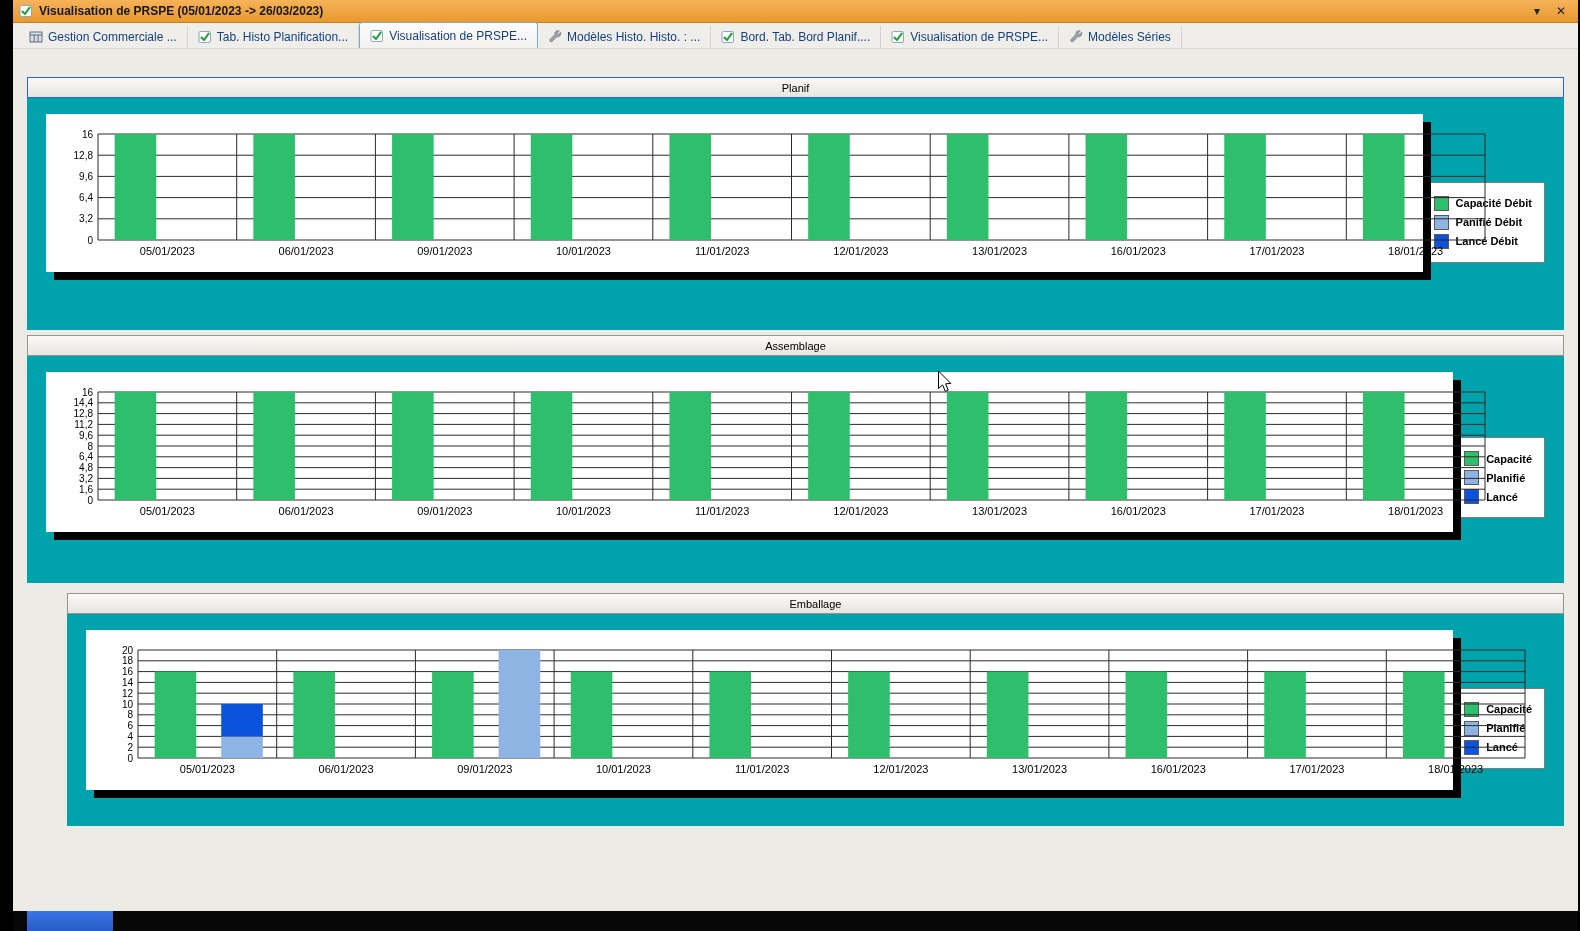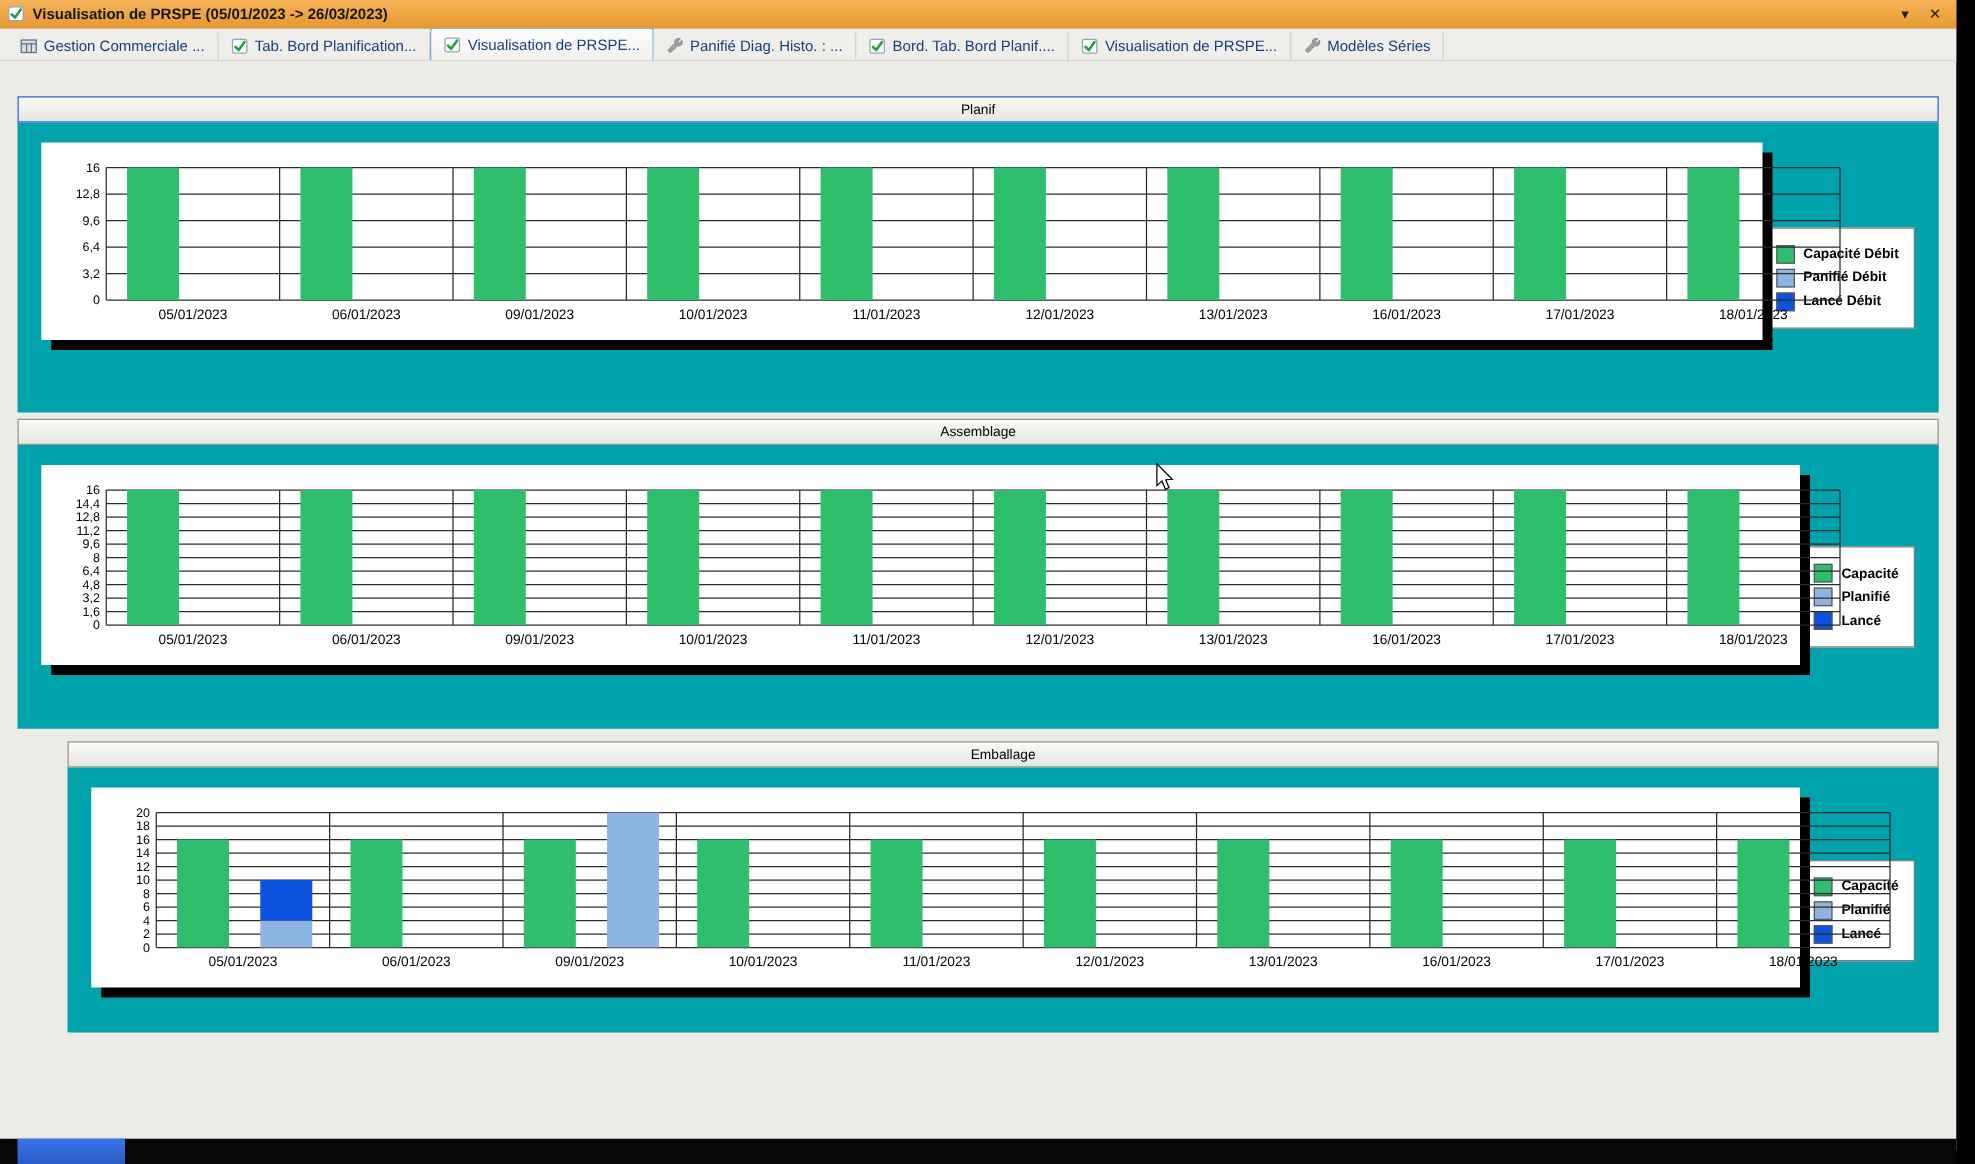--- a/index.html
+++ b/index.html
@@ -1,16 +1,16 @@
 <!DOCTYPE html>
 <html><head>
 <meta charset="utf-8">
 <style>
   html,body{margin:0;padding:0;width:1580px;height:931px;background:#000;font-family:"Liberation Sans",sans-serif;overflow:hidden;}
-  .window{position:absolute;left:0;top:0;width:1565px;height:920px;background:#EDEBE6;}
+  .window{position:absolute;left:13px;top:0;width:1565px;height:920px;background:#EDEBE6;}
   .titlebar{height:22px;background:linear-gradient(#F6B359,#E8992F);display:flex;align-items:center;padding:0 8px 0 6px;gap:6px;border-bottom:1px solid #C97F1F;}
   .title-text{flex:1;font-size:12px;font-weight:700;color:#161616;white-space:nowrap;}
   .win-btn{width:18px;text-align:center;font-size:12px;color:#222;line-height:20px;cursor:default;}
   .tabbar{height:25px;background:#F0EEEA;display:flex;align-items:flex-end;padding-left:6px;border-bottom:1px solid #DBD8D2;}
   .tab{display:flex;align-items:center;gap:5px;height:22px;padding:0 10px;font-size:12px;color:#15407E;white-space:nowrap;border-right:1px solid #D6D3CC;}
   .tab.active{height:25px;background:linear-gradient(#FDFDFC,#F2F1EE);border:1px solid #79ADDC;border-bottom:none;border-radius:3px 3px 0 0;}
   .ticon{display:inline-flex;align-items:center;}
   .content{position:relative;height:834px;padding:28px 14px 0 14px;}
   .panel-header{height:19px;display:flex;align-items:center;justify-content:center;font-size:11px;color:#000;background:linear-gradient(#FBFAF8,#E7E5E0);border:1px solid #979590;}
   .panel-header.focused{border:1px solid #2F62D8;}
@@ -59,38 +59,38 @@
         </span>
         <span>Gestion Commerciale ...</span>
       </div>
       <div class="tab">
         <span class="ticon">
           <svg width="14" height="14" viewBox="0 0 14 14">
             <rect x="1" y="1.5" width="11.5" height="11" rx="1.5" fill="#FFF" stroke="#8FA6BF"></rect>
             <path d="M3.4 7.6 L6 10 L10.6 3.6" fill="none" stroke="#1FA33C" stroke-width="2.1" stroke-linecap="round" stroke-linejoin="round"></path>
           </svg>
         </span>
-        <span>Tab. Bord Planification...</span>
+        <span>Tab. Histo Planification...</span>
       </div>
       <div class="tab active">
         <span class="ticon">
           <svg width="14" height="14" viewBox="0 0 14 14">
             <rect x="1" y="1.5" width="11.5" height="11" rx="1.5" fill="#FFF" stroke="#8FA6BF"></rect>
             <path d="M3.4 7.6 L6 10 L10.6 3.6" fill="none" stroke="#1FA33C" stroke-width="2.1" stroke-linecap="round" stroke-linejoin="round"></path>
           </svg>
         </span>
         <span>Visualisation de PRSPE...</span>
       </div>
       <div class="tab">
         <span class="ticon">
           <svg width="14" height="14" viewBox="0 0 14 14">
             <path d="M12.6 2.1 A3.3 3.3 0 0 1 8.9 6.8 L4.3 11.4 A1.55 1.55 0 0 1 2.1 9.2 L6.7 4.6 A3.3 3.3 0 0 1 11.4 0.9 L9.3 3 L10.5 4.2 Z" fill="#9BA1A8" stroke="#70767D" stroke-width="0.5"></path>
           </svg>
         </span>
-        <span>Panifié Diag. Histo. : ...</span>
+        <span>Modèles Histo. Histo. : ...</span>
       </div>
       <div class="tab">
         <span class="ticon">
           <svg width="14" height="14" viewBox="0 0 14 14">
             <rect x="1" y="1.5" width="11.5" height="11" rx="1.5" fill="#FFF" stroke="#8FA6BF"></rect>
             <path d="M3.4 7.6 L6 10 L10.6 3.6" fill="none" stroke="#1FA33C" stroke-width="2.1" stroke-linecap="round" stroke-linejoin="round"></path>
           </svg>
         </span>
         <span>Bord. Tab. Bord Planif....</span>
       </div>

